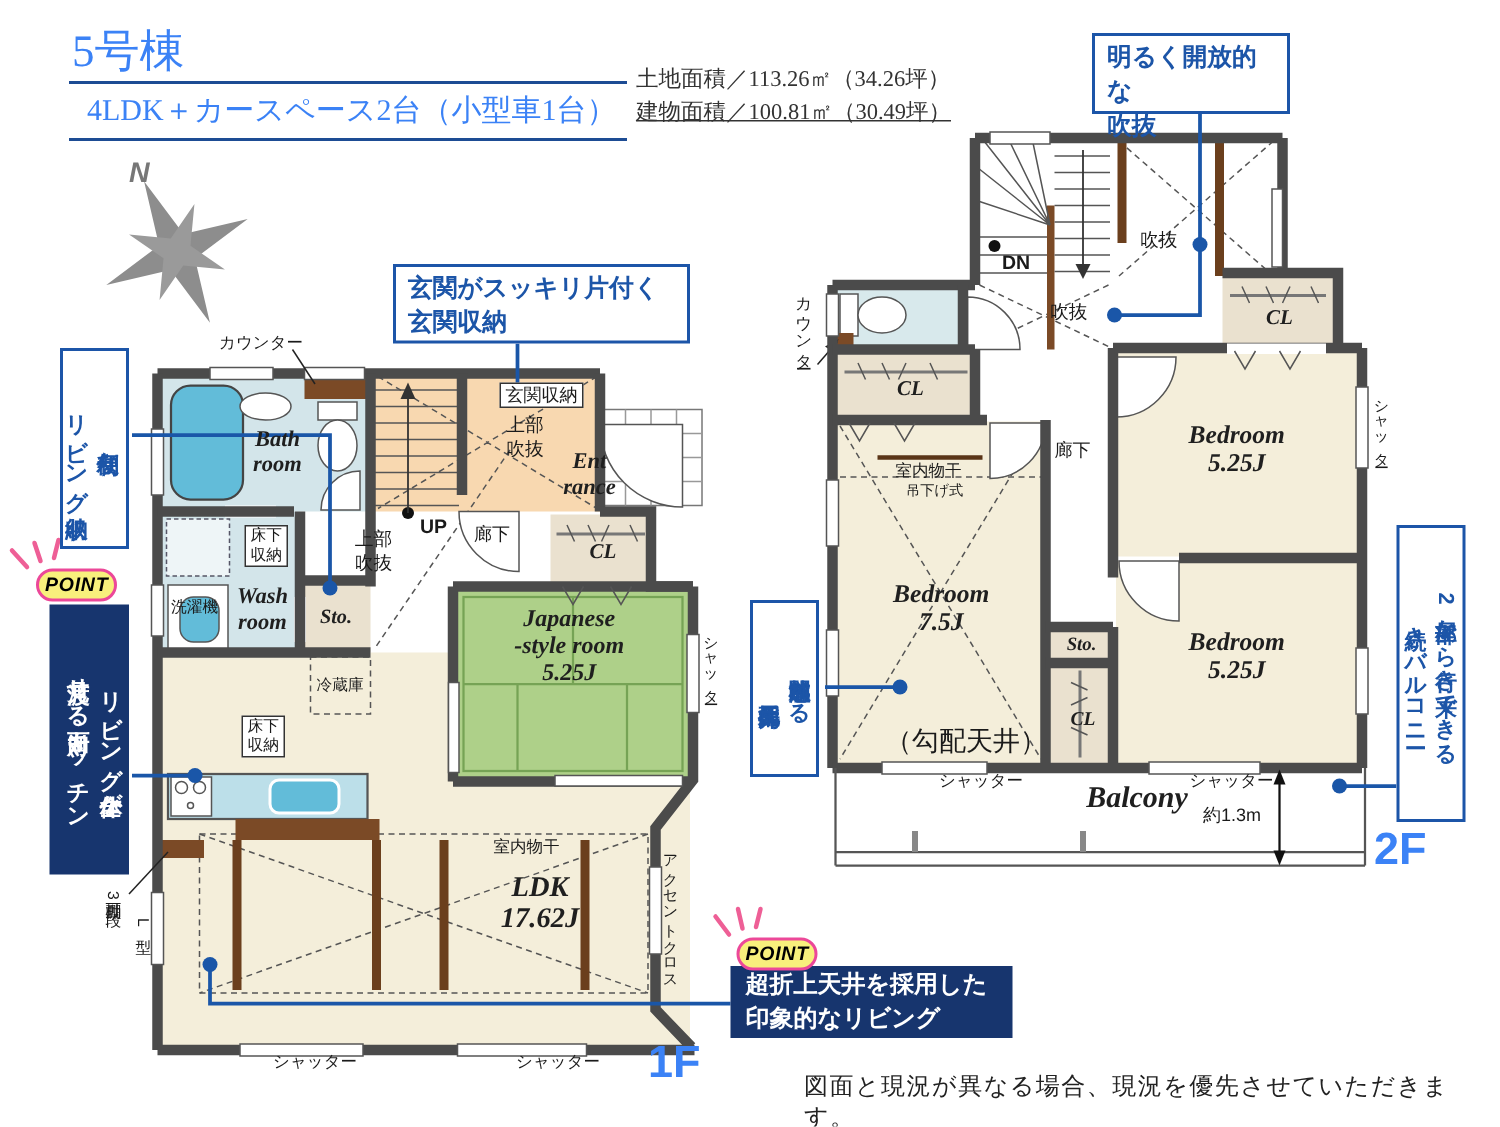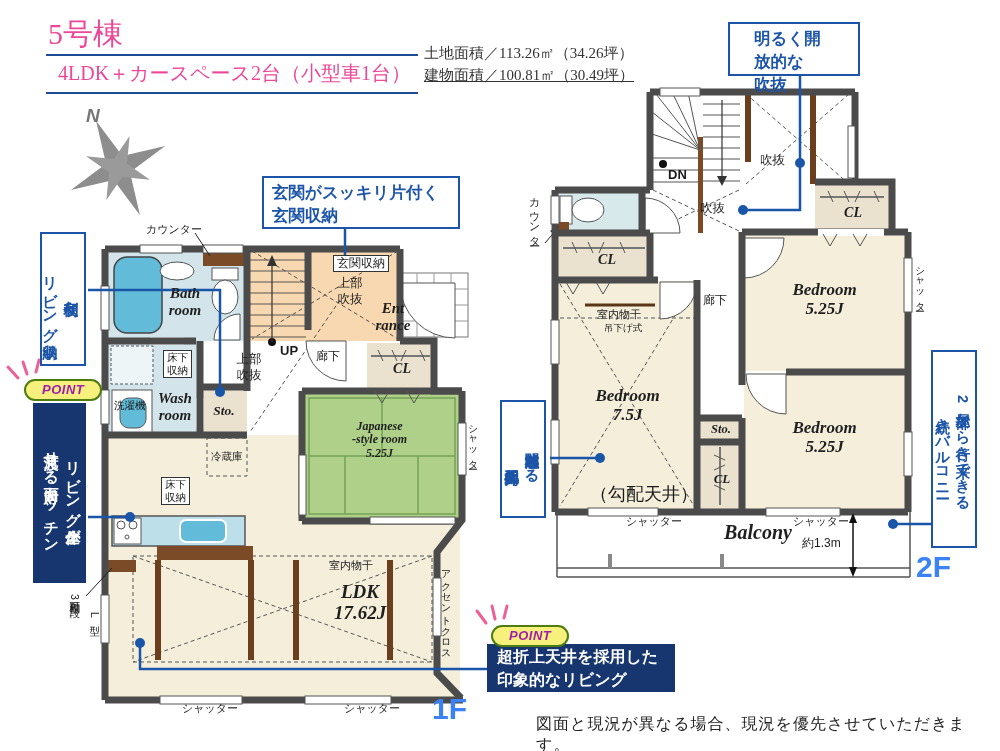--- a/index.html
+++ b/index.html
@@ -11,24 +11,24 @@
   .rm{position:absolute;font-family:"Liberation Serif",serif;font-style:italic;font-weight:bold;
       color:#1f1f1f;white-space:pre-line;line-height:1.12;text-align:center;z-index:2;}
   .vert{writing-mode:vertical-rl;text-orientation:mixed;}
   .boxed{border:1.2px solid #333;background:#fff;padding:0 3px;text-align:center;}
   .callout{position:absolute;box-sizing:border-box;border:2px solid #1c55a8;background:#fff;
       color:#1c55a8;font-weight:bold;font-family:"Liberation Sans",sans-serif;
       white-space:pre-line;line-height:1.4;z-index:4;}
   .vbox{text-align:center;}
   .navy{position:absolute;box-sizing:border-box;background:#17356e;color:#fff;font-weight:bold;
       font-family:"Liberation Sans",sans-serif;white-space:pre-line;line-height:1.45;z-index:4;}
-  .point{position:absolute;background:#f8f07c;border:2px solid #4d7c0f;border-radius:11px;
-      color:#a21caf;font:italic bold 13px "Liberation Sans",sans-serif;padding:1px 16px 2px;
+  .point{position:absolute;background:#f8f07c;border:2px solid #ec4899;border-radius:11px;
+      color:#000000;font:italic bold 13px "Liberation Sans",sans-serif;padding:1px 4px 2px;
       letter-spacing:.5px;z-index:5;}
-  .serif-blue{font-family:"Liberation Serif",serif;color:#ec4899;position:absolute;z-index:2;}
+  .serif-blue{font-family:"Liberation Serif",serif;color:#3b82f6;position:absolute;z-index:2;}
   .hr-blue{position:absolute;border-top:2px solid #1d4c94;height:0;z-index:2;}
   .flabel{position:absolute;font-family:Liberation Sans, sans-serif;color:#3b82f6;
       font-size:30px;font-weight:bold;z-index:2;}
   .note{position:absolute;font-family:"Liberation Sans",sans-serif;color:#222;z-index:2;}
 </style>
 </head>
 <body>
 
 <svg class="plan" width="1000" height="751" viewBox="0 0 1000 751">
 
@@ -277,21 +277,21 @@
 </svg>
 
 <div class="serif-blue" style="left:48px;top:14px;font-size:30px;">5号棟</div>
 <div class="hr-blue" style="left:46px;top:54px;width:372px;"></div>
 <div class="serif-blue" style="left:58px;top:60px;font-size:20px;">4LDK＋カースペース2台（小型車1台）</div>
 <div class="hr-blue" style="left:46px;top:92px;width:372px;"></div>
 <div class="jl" style="left:424px;top:44px;font-size:15px;font-family:'Liberation Serif',serif;color:#333;">土地面積／113.26㎡（34.26坪）</div>
 <div class="jl" style="left:424px;top:66px;font-size:15px;font-family:'Liberation Serif',serif;color:#333;text-decoration:underline;">建物面積／100.81㎡（30.49坪）</div>
 <div class="jl" style="left:86px;top:104px;font-size:19px;font-weight:bold;font-style:italic;color:#777;">N</div>
 
-<div class="callout" style="left:728px;top:22px;width:132px;height:54px;font-size:16.5px;padding:3px 24px;">明るく開放的な
+<div class="callout" style="left:728px;top:22px;width:132px;height:54px;font-size:16.5px;padding:3px 8px;">明るく開放的な
 吹抜</div>
 <div class="callout" style="left:262px;top:176px;width:198px;height:53px;font-size:16.5px;padding:3px 8px;">玄関がスッキリ片付く
 玄関収納</div>
 <div class="callout vbox vert" style="left:40px;top:232px;width:46px;height:134px;font-size:15px;padding:4px 2px;">便利な
 リビング収納</div>
 <div class="callout vbox vert" style="left:500px;top:400px;width:46px;height:118px;font-size:14.5px;padding:4px 2px;">開放感溢れる
 勾配天井採用</div>
 <div class="callout vbox vert" style="left:931px;top:350px;width:46px;height:198px;font-size:14.5px;padding:4px 2px;">2部屋から行き来できる
 続きバルコニー</div>
 
@@ -315,25 +315,25 @@
 <div class="jl" style="left:231px;top:352px;width:36px;font-size:12.5px;text-align:center;">上部
 吹抜</div>
 <div class="jl" style="left:280px;top:343px;font-size:13px;font-weight:bold;">UP</div>
 <div class="jl boxed" style="left:333px;top:255px;font-size:12px;">玄関収納</div>
 <div class="jl" style="left:332px;top:276px;width:36px;font-size:12.5px;text-align:center;">上部
 吹抜</div>
 <div class="rm" style="left:368px;top:300px;width:50px;font-size:15px;">Ent
 rance</div>
 <div class="jl" style="left:316px;top:349px;font-size:12px;">廊下</div>
 <div class="rm" style="left:389px;top:361px;width:26px;font-size:14px;">CL</div>
-<div class="rm" style="left:312px;top:420px;width:135px;font-size:12px;">Japanese
+<div class="rm" style="left:312px;top:404px;width:135px;font-size:16px;">Japanese
 -style room
 5.25J</div>
 <div class="jl vert" style="left:466px;top:418px;font-size:10px;">シャッター</div>
-<div class="jl" style="left:211px;top:451px;font-size:10.5px;font-family:Liberation Mono, monospace;">冷蔵庫</div>
+<div class="jl" style="left:211px;top:451px;font-size:10.5px;">冷蔵庫</div>
 <div class="jl boxed" style="left:161px;top:477px;font-size:10.5px;">床下
 収納</div>
 <div class="jl" style="left:329px;top:559px;font-size:11px;">室内物干</div>
 <div class="rm" style="left:305px;top:581px;width:110px;font-size:19px;">LDK
 17.62J</div>
 <div class="jl vert" style="left:439px;top:563px;font-size:10px;">アクセントクロス</div>
 <div class="jl vert" style="left:68px;top:594px;font-size:10.5px;">可動棚3段</div>
 <div class="jl vert" style="left:88px;top:612px;font-size:10.5px;">L型</div>
 <div class="jl" style="left:182px;top:702px;font-size:11px;">シャッター</div>
 <div class="jl" style="left:344px;top:702px;font-size:11px;">シャッター</div>

